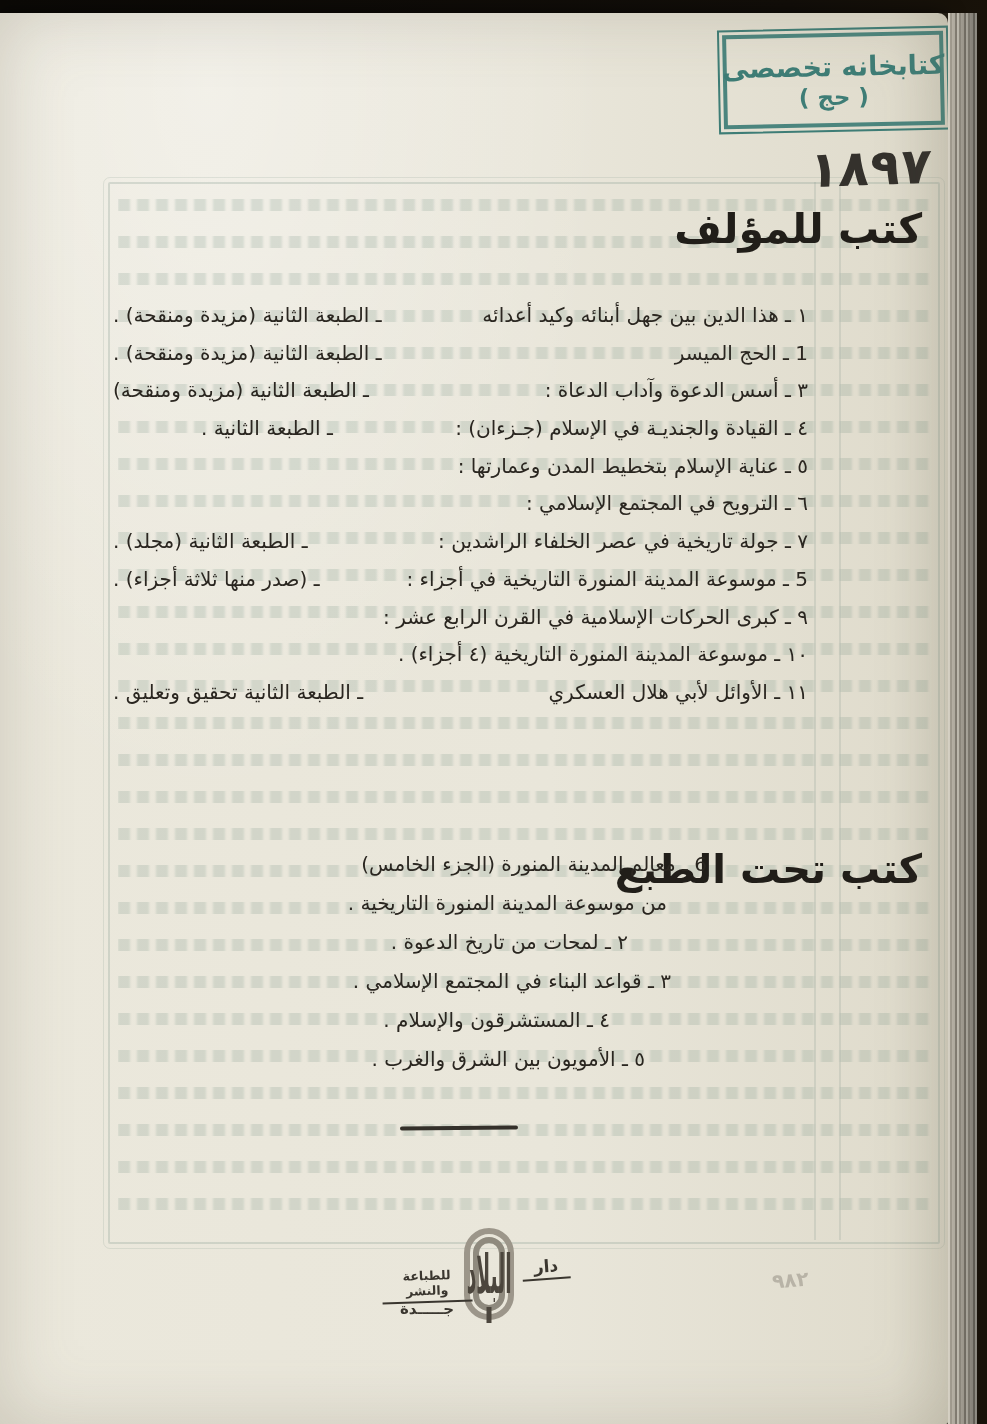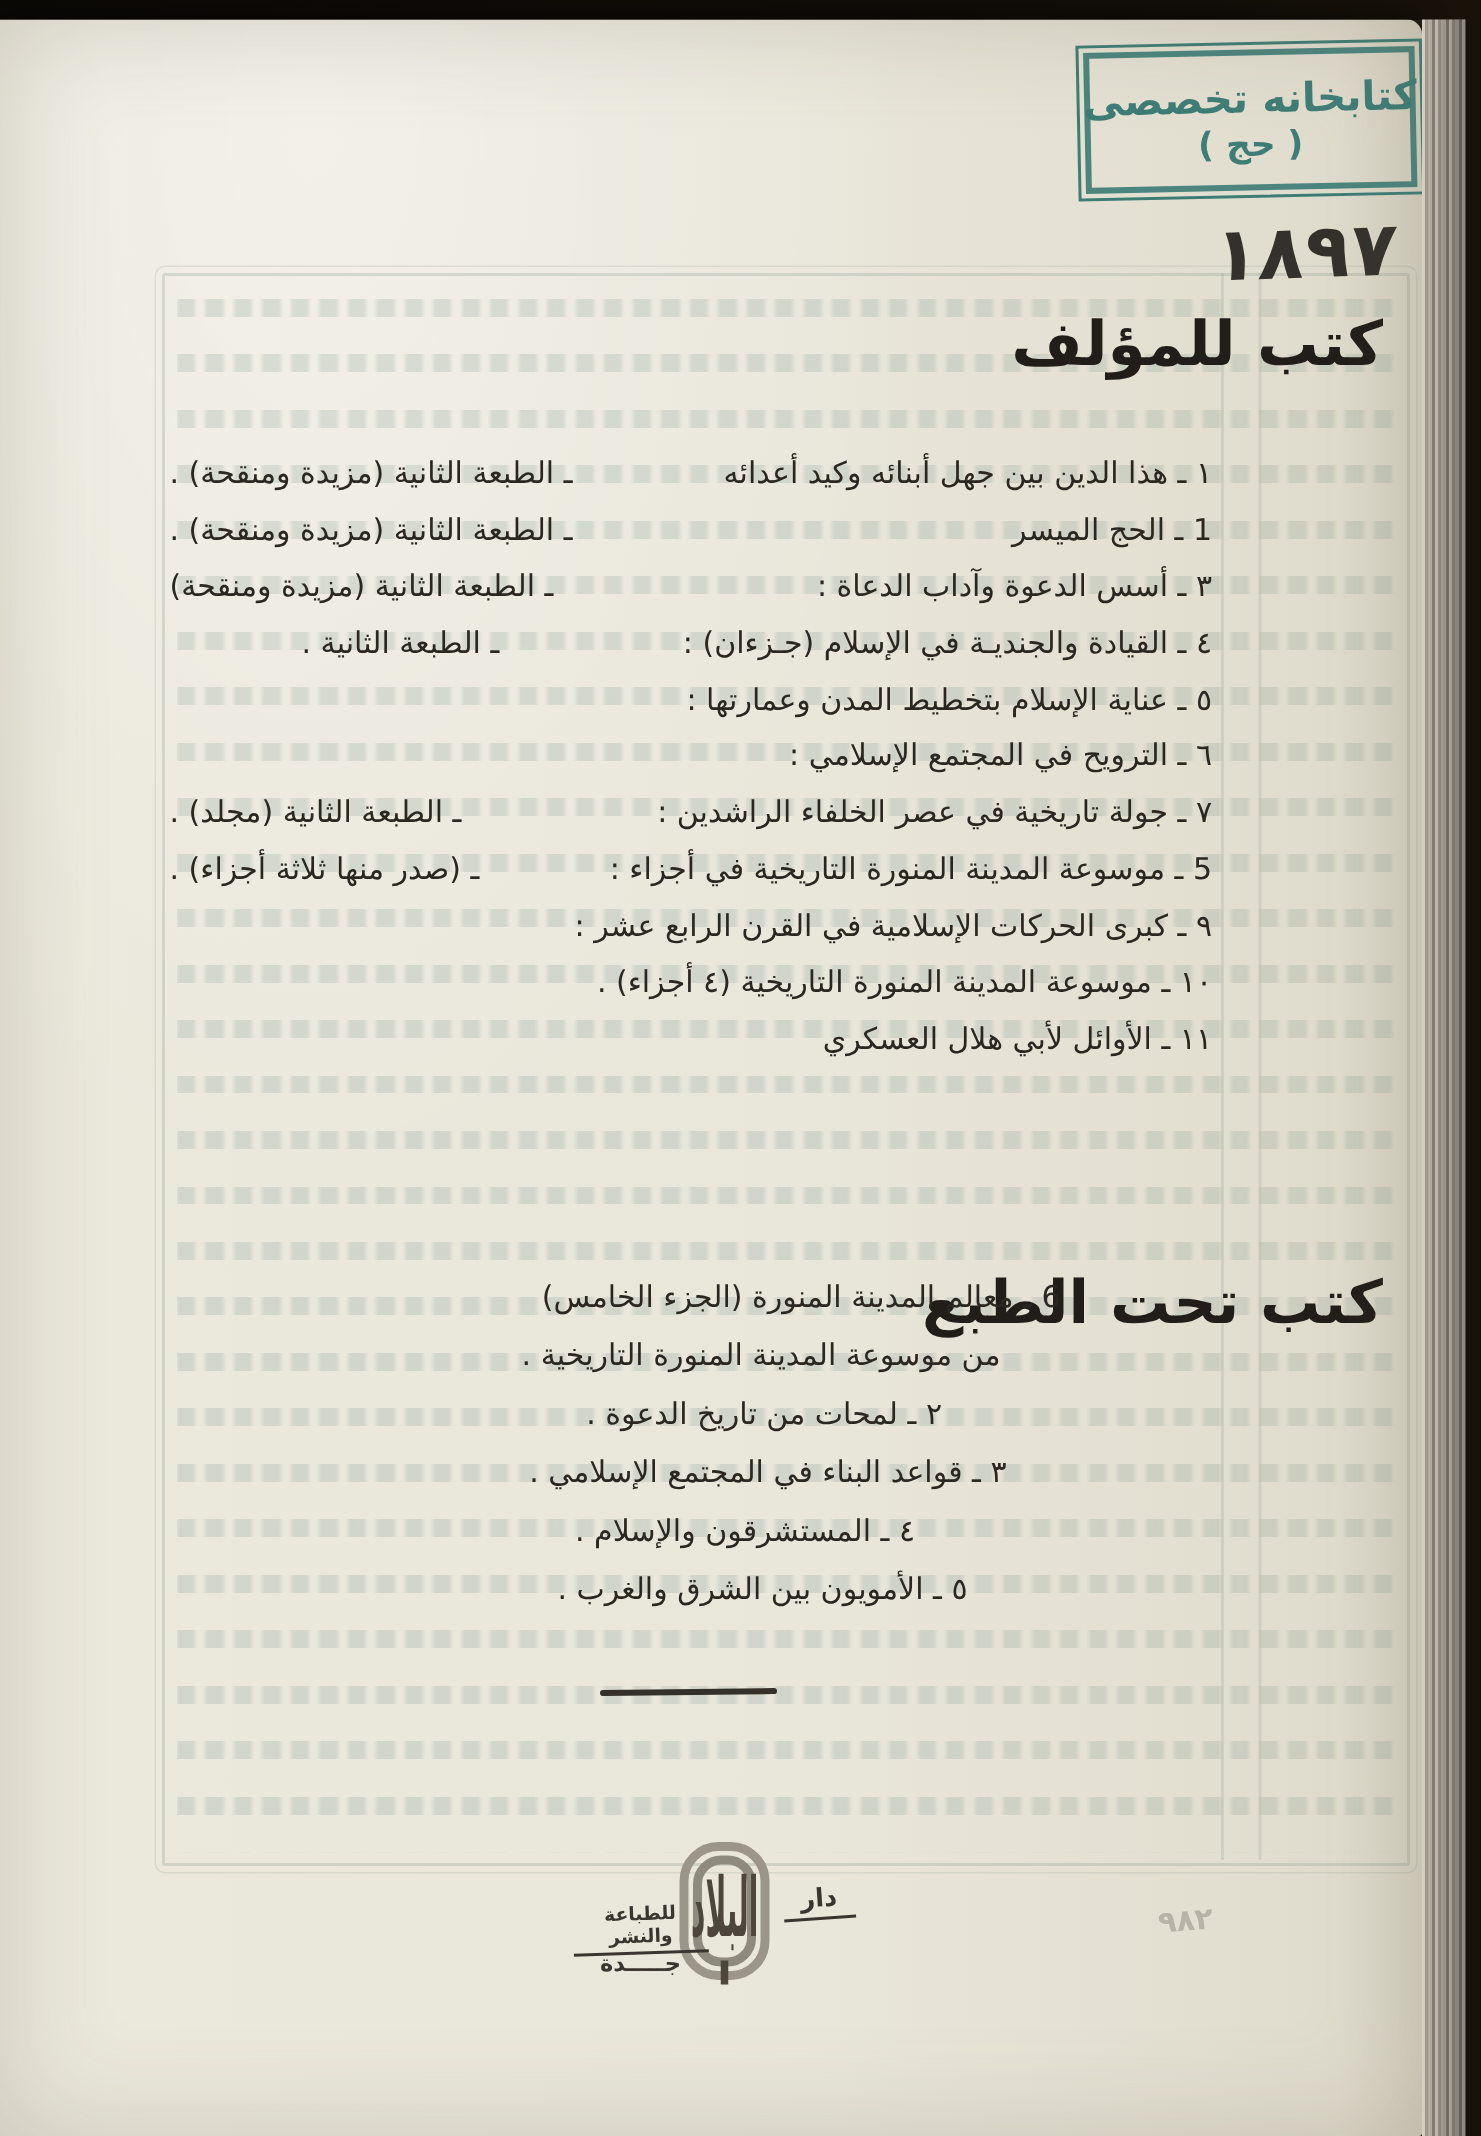--- a/index.html
+++ b/index.html
@@ -53,21 +53,21 @@
   .list2 .row{height:39px;line-height:39px;font-size:20px;white-space:nowrap;}
   .list2 .row:nth-child(2){margin-right:40px;}
   .list2 .row:nth-child(3){margin-right:79px;}
   .list2 .row:nth-child(4){margin-right:36px;}
   .list2 .row:nth-child(5){margin-right:97px;}
   .list2 .row:nth-child(6){margin-right:62px;}
   .divider{position:absolute;left:400px;top:1113px;width:118px;height:4px;
            background:#34302a;transform:rotate(-.6deg);border-radius:2px;}
   
   .publisher{position:absolute;left:380px;top:1215px;width:200px;height:115px;color:#3a362f;}
-  .ring1{position:absolute;left:73px;top:0;width:60px;height:92px;border:6px solid #9c968a;
+  .ring1{position:absolute;left:84px;top:0;width:50px;height:92px;border:6px solid #9c968a;
          border-radius:26px;box-sizing:border-box;}
   .ring2{position:absolute;inset:3px;border:6px solid #8f8a7e;border-radius:19px;}
   .brandwrap{position:absolute;inset:8px 7px;overflow:visible;display:flex;
              align-items:center;justify-content:center;}
   .brand{font-size:26px;font-weight:bold;color:#4c463d;letter-spacing:-3px;
          transform:scale(.72,2.1);white-space:nowrap;}
   .desc{position:absolute;left:50%;bottom:-9px;width:5px;height:16px;background:#4c463d;
         transform:translateX(-50%);}
   .pub-dar{position:absolute;left:142px;top:28px;width:48px;text-align:center;font-size:17px;
            font-weight:bold;border-bottom:2px solid #3a362f;padding-bottom:2px;
@@ -131,20 +131,21 @@
           <span class="n">ـ (صدر منها ثلاثة أجزاء) .</span>
         </div>
       <div class="row">
           <span class="t">٩ ـ كبرى الحركات الإسلامية في القرن الرابع عشر :</span>
         </div>
       <div class="row">
           <span class="t">١٠ ـ موسوعة المدينة المنورة التاريخية (٤ أجزاء) .</span>
         </div>
       <div class="row">
           <span class="t">١١ ـ الأوائل لأبي هلال العسكري</span>
+          <span class="n">ـ الطبعة الثانية تحقيق وتعليق .</span>
         </div>
     </div>
 
     <div class="h h2" dir="rtl">كتب تحت الطبع</div>
 
     <div class="list2" dir="rtl">
       <div class="row"><span>6 ـ معالم المدينة المنورة (الجزء الخامس)</span></div>
       <div class="row"><span>من موسوعة المدينة المنورة التاريخية .</span></div>
       <div class="row"><span>٢ ـ لمحات من تاريخ الدعوة .</span></div>
       <div class="row"><span>٣ ـ قواعد البناء في المجتمع الإسلامي .</span></div>

